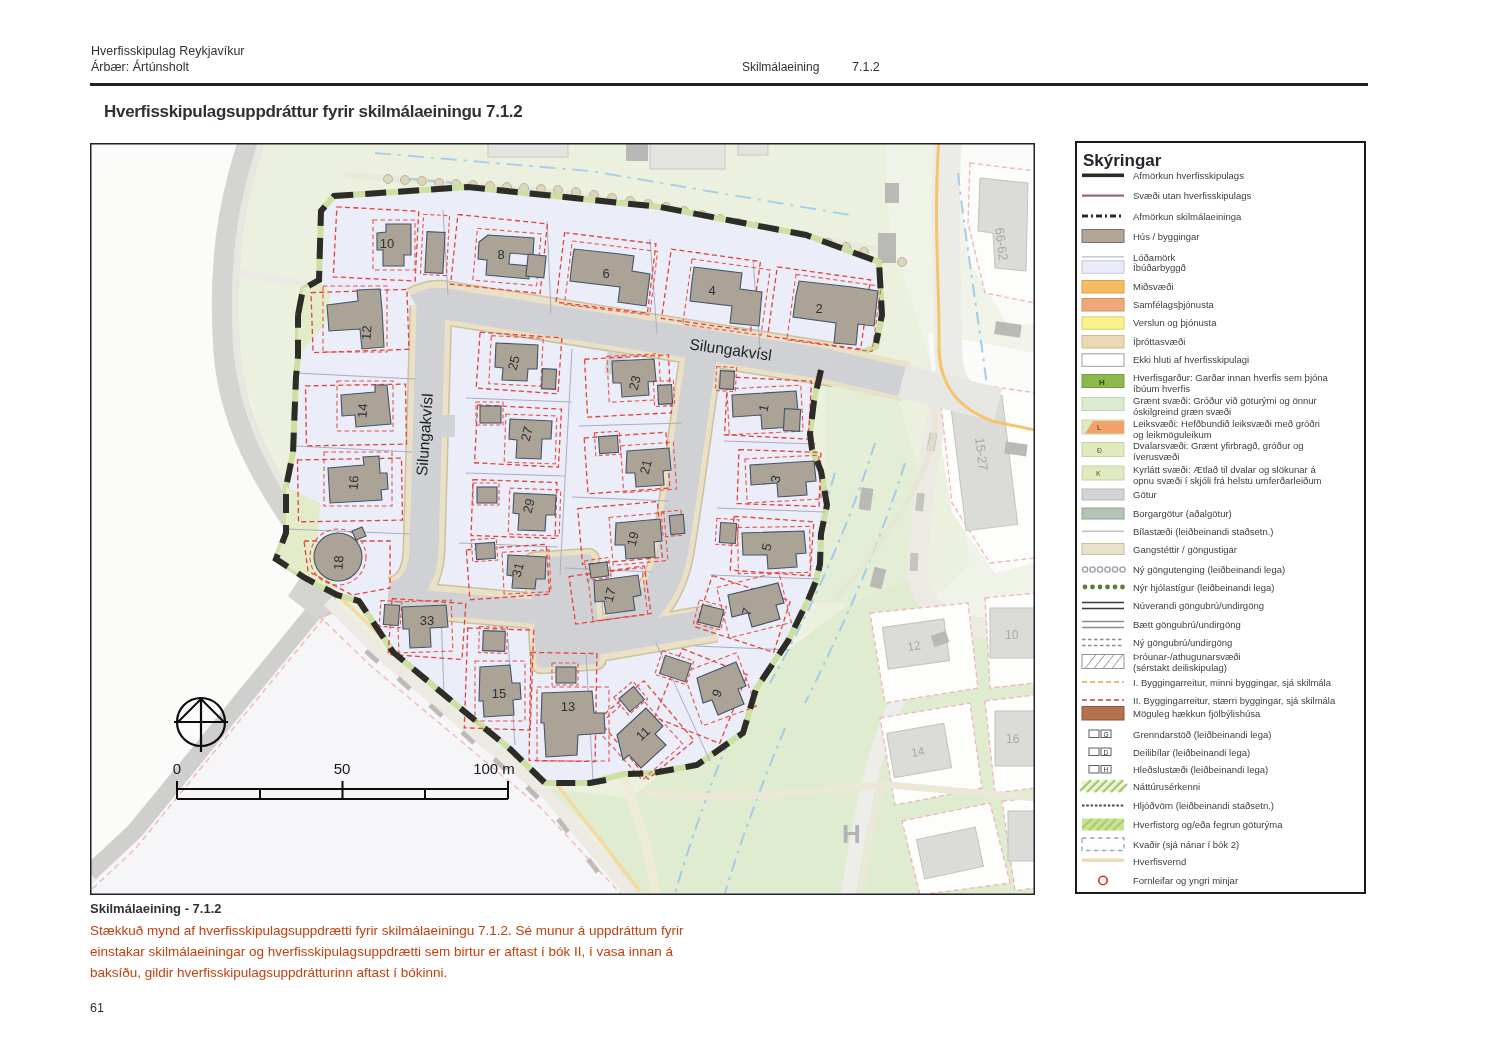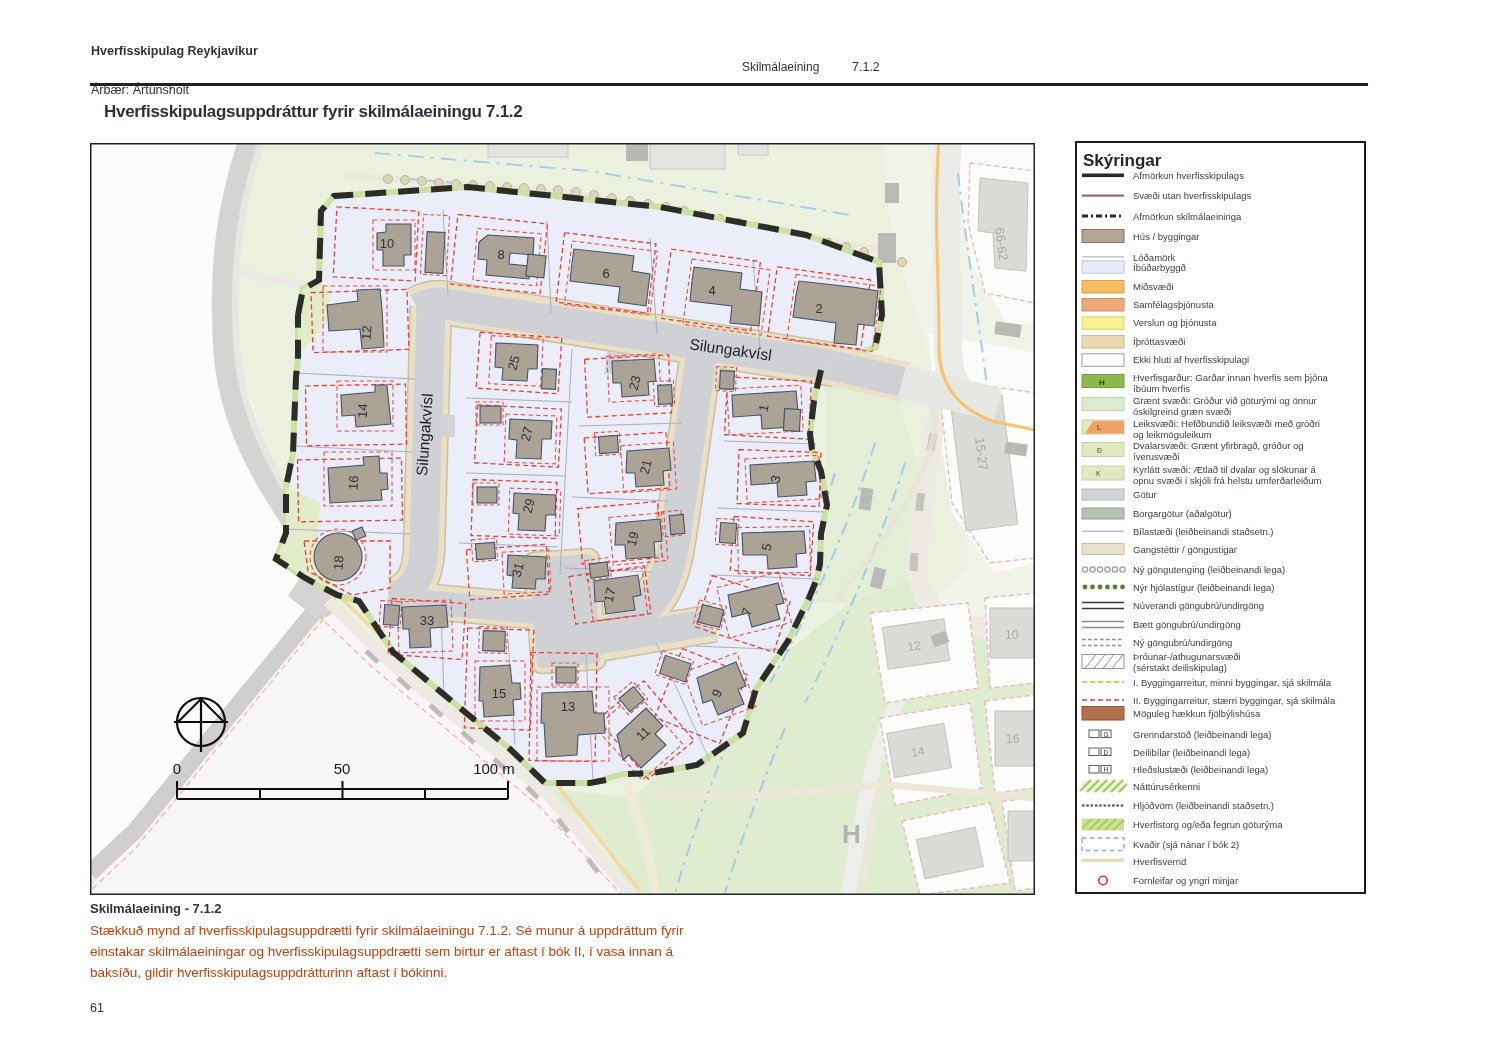--- a/index.html
+++ b/index.html
@@ -1,19 +1,19 @@
 <!DOCTYPE html>
 <html><head>
 <meta charset="utf-8">
 <style>
   html,body{margin:0;padding:0;background:#ffffff;}
   body{width:1500px;height:1061px;font-family:"Liberation Sans",sans-serif;color:#2e3138;}
   .page{position:relative;width:1500px;height:1061px;overflow:hidden;}
-  .hdr-l1{position:absolute;left:91px;top:44px;font-size:12.5px;font-weight:bold;letter-spacing:0;text-align:right;}
-  .hdr-l2{position:absolute;left:91px;top:60px;font-size:12.5px;margin-top:23px;}
+  .hdr-l1{position:absolute;left:91px;top:44px;font-size:12.5px;font-weight:normal;letter-spacing:0;text-align:right;}
+  .hdr-l2{position:absolute;left:91px;top:60px;font-size:12.5px;}
   .hdr-r1{position:absolute;left:742px;top:60px;font-size:12px;}
   .hdr-r2{position:absolute;left:852px;top:60px;font-size:12.5px;}
   .rule{position:absolute;left:90px;top:83px;width:1278px;height:2.5px;background:#1e2126;}
   .title{position:absolute;left:104px;top:102px;font-size:17px;font-weight:bold;letter-spacing:-0.3px;}
   .mapwrap{position:absolute;left:90px;top:143px;width:945px;height:752px;}
   .legendwrap{position:absolute;left:1075px;top:141px;width:291px;height:873px;border-radius:26px;}
   .cap-b{position:absolute;left:90px;top:901px;font-size:13px;font-weight:bold;}
   .cap-t{position:absolute;left:90px;top:920px;width:665px;font-size:13.5px;line-height:21px;color:#c2410c;}
   .pageno{position:absolute;left:90px;top:1001px;font-size:12.5px;}
 </style>

